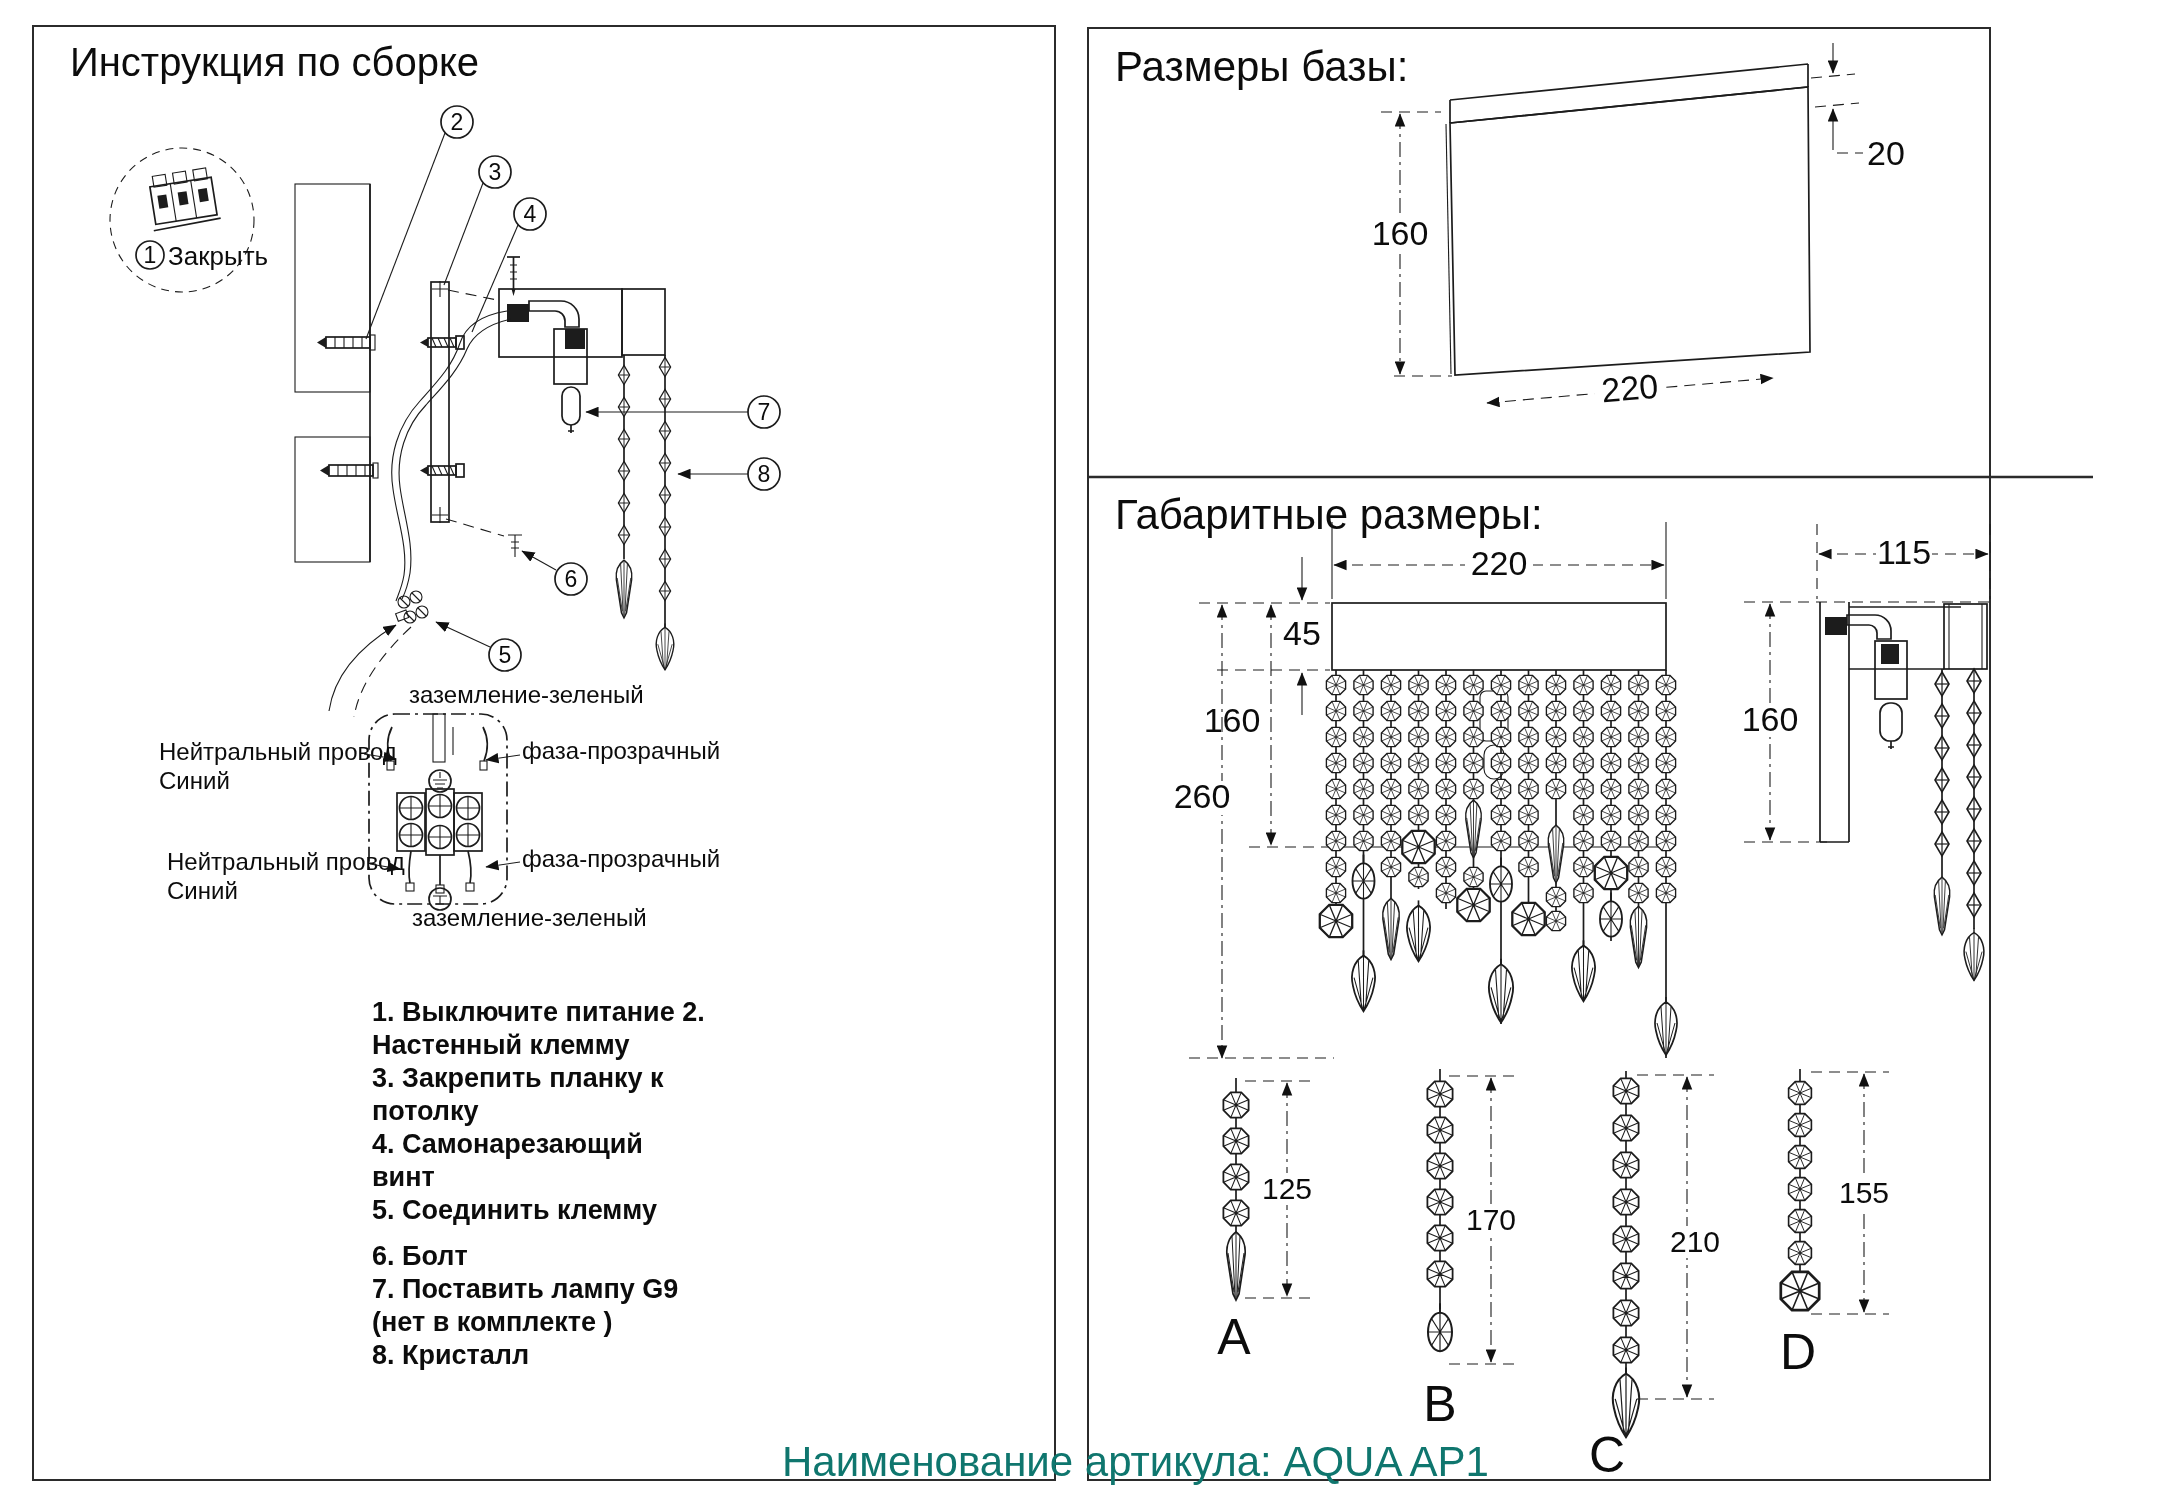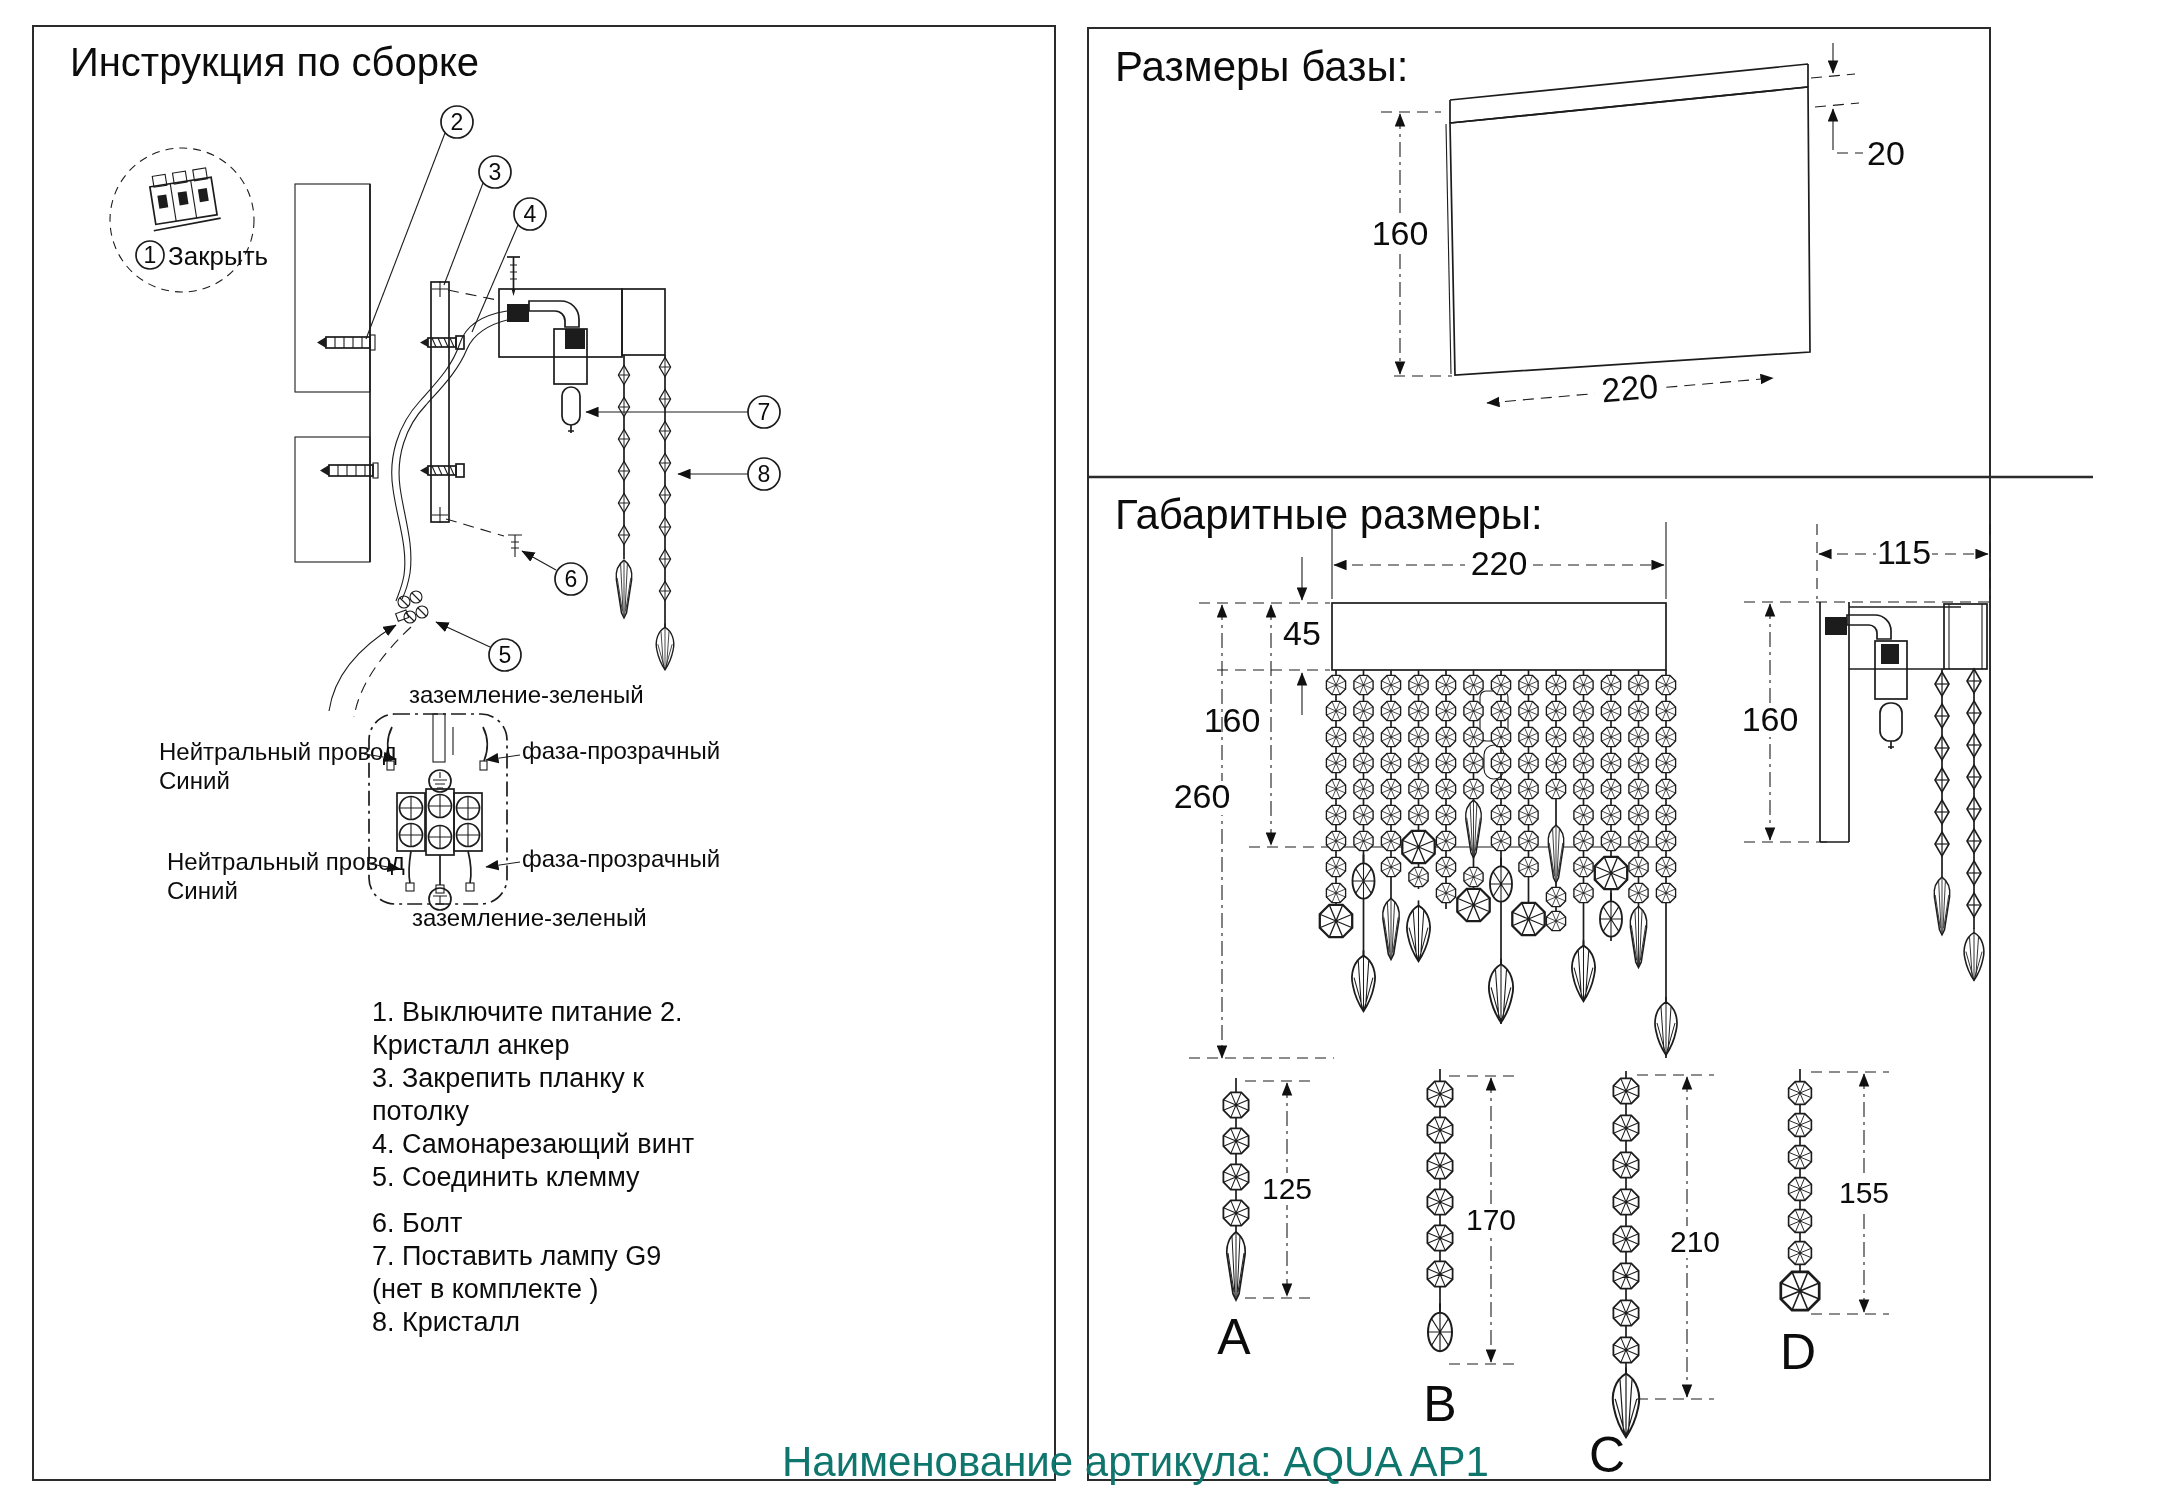--- a/index.html
+++ b/index.html
@@ -14,21 +14,21 @@
   .ln{stroke:#1c1c1c;stroke-width:1.7;fill:none;}
   .lnth{stroke:#1c1c1c;stroke-width:1.1;fill:none;}
   .fill{fill:#1c1c1c;stroke:none;}
   .dsh{stroke-dasharray:11 7;}
   .dd{stroke-dasharray:15 5 3 5;}
   .dimt{font-size:34px;}
   .dimt-s{font-size:30px;}
   .callout-t{font-size:23px;}
   .lbl{font-size:24px;}
   .strand-lbl{font-size:50px;}
-  #steps{position:absolute;left:338px;top:969px;width:340px;font-size:27px;line-height:33px;color:#0c0c0c;}
+  #steps{position:absolute;left:338px;top:969px;width:340px;font-size:27px;line-height:33px;color:#0c0c0c;font-weight:bold;}
   #steps .gap{margin-top:13px;}
   #footer-text{position:absolute;left:782px;top:1438px;font-size:42px;color:#0f766e;white-space:nowrap;z-index:5;}
 </style>
 </head>
 <body>
 
 <div class="panel" id="panel-left">
   <div class="ttl" style="left:36px;top:13px;">Инструкция по сборке</div>
 
   <svg width="1020" height="1452" viewBox="0 0 1020 1452">
@@ -253,21 +253,21 @@
         <text x="537" y="560" text-anchor="middle" class="callout-t">6</text>
       <circle cx="730" cy="385" r="16" class="ln"></circle>
         <text x="730" y="393" text-anchor="middle" class="callout-t">7</text>
       <circle cx="730" cy="447" r="16" class="ln"></circle>
         <text x="730" y="455" text-anchor="middle" class="callout-t">8</text>
     </g>
   </svg>
 
   <div id="steps">
     <div>1. Выключите питание 2.</div>
-    <div>Кристалл анкер</div>
+    <div>Настенный клемму</div>
     <div>3. Закрепить планку к</div>
     <div>потолку</div>
     <div>4. Самонарезающий винт</div>
     <div>5. Соединить клемму</div>
     <div class="gap">6. Болт</div>
     <div>7. Поставить лампу G9</div>
     <div>(нет в комплекте )</div>
     <div>8. Кристалл</div>
   </div>
 </div>

